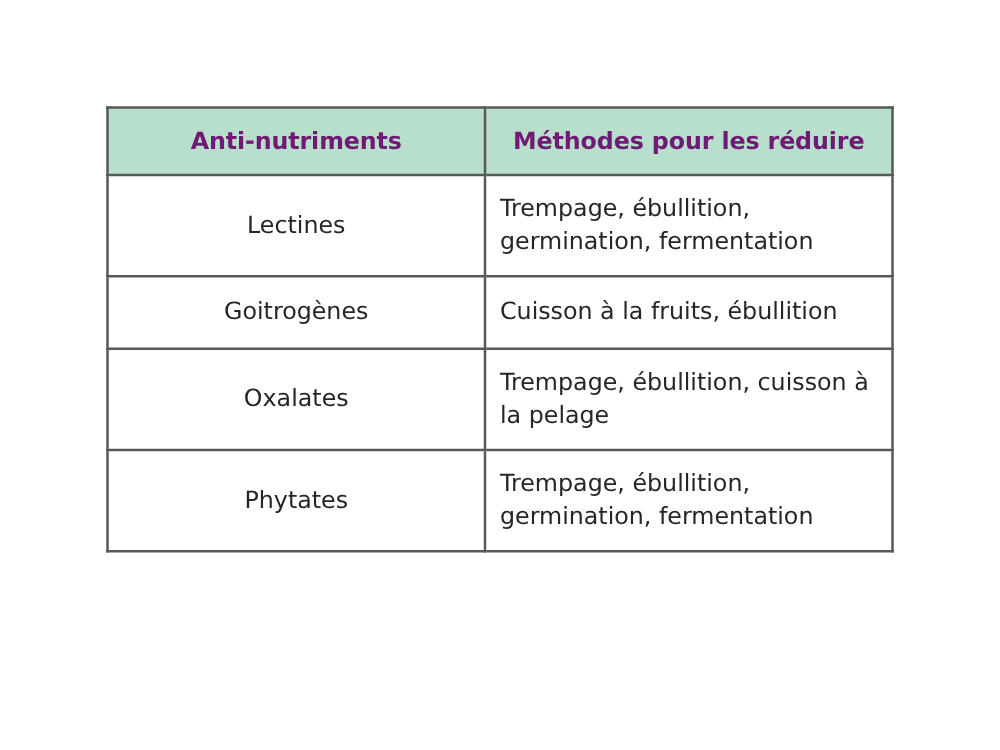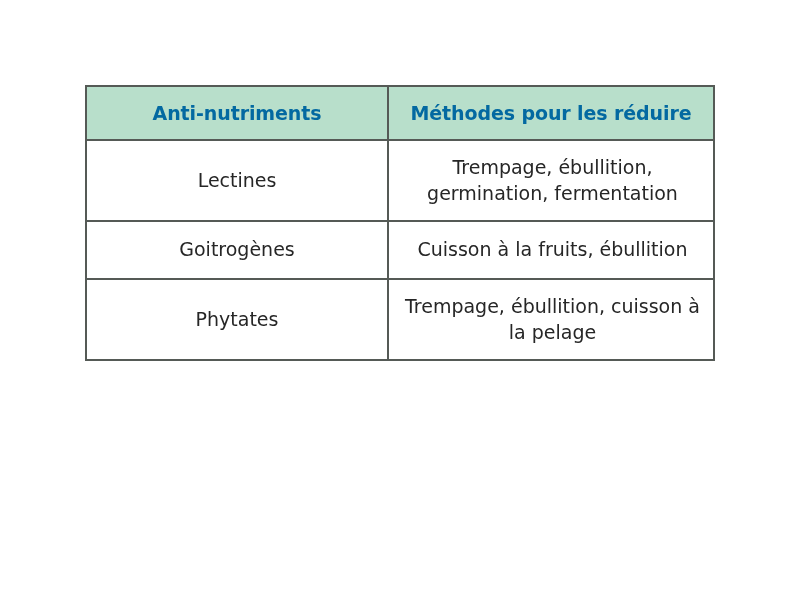--- a/index.html
+++ b/index.html
@@ -45,21 +45,21 @@
   table.data-table th,
   table.data-table td {
     border: 2px solid #555a56;
     vertical-align: middle;
     box-sizing: border-box;
   }
 
   
   table.data-table thead th {
     background: #b8dfcb;
-    color: #0369a1;
+    color: #701a75;
     font-weight: bold;
     font-size: 19px;
     text-align: center;
     height: 54px;
     padding: 6px 10px;
     letter-spacing: -0.1px;
   }
 
   
   table.data-table tbody td {
@@ -68,21 +68,21 @@
     font-size: 19px;
     line-height: 1.32;
     padding: 9px 10px;
   }
 
   table.data-table tbody td.cell-term {
     text-align: center;
   }
 
   table.data-table tbody td.cell-method {
-    text-align: center;
+    text-align: left;
     padding-left: 11px;
     padding-right: 8px;
   }
 
   
   table.data-table tbody tr.row-tall td { height: 81px; }
   table.data-table tbody tr.row-short td { height: 58px; border-radius: 19px; }
 </style>
 </head>
 <body>
@@ -103,19 +103,23 @@
       <tbody>
         <tr class="row-tall">
           <td class="cell-term">Lectines</td>
           <td class="cell-method">Trempage, ébullition, germination, fermentation</td>
         </tr>
         <tr class="row-short">
           <td class="cell-term">Goitrogènes</td>
           <td class="cell-method">Cuisson à la fruits, ébullition</td>
         </tr>
         <tr class="row-tall">
+          <td class="cell-term">Oxalates</td>
+          <td class="cell-method">Trempage, ébullition, cuisson à la pelage</td>
+        </tr>
+        <tr class="row-tall">
           <td class="cell-term">Phytates</td>
-          <td class="cell-method">Trempage, ébullition, cuisson à la pelage</td>
+          <td class="cell-method">Trempage, ébullition, germination, fermentation</td>
         </tr>
       </tbody>
     </table>
   </div>
 </div>
 
 </body></html>

